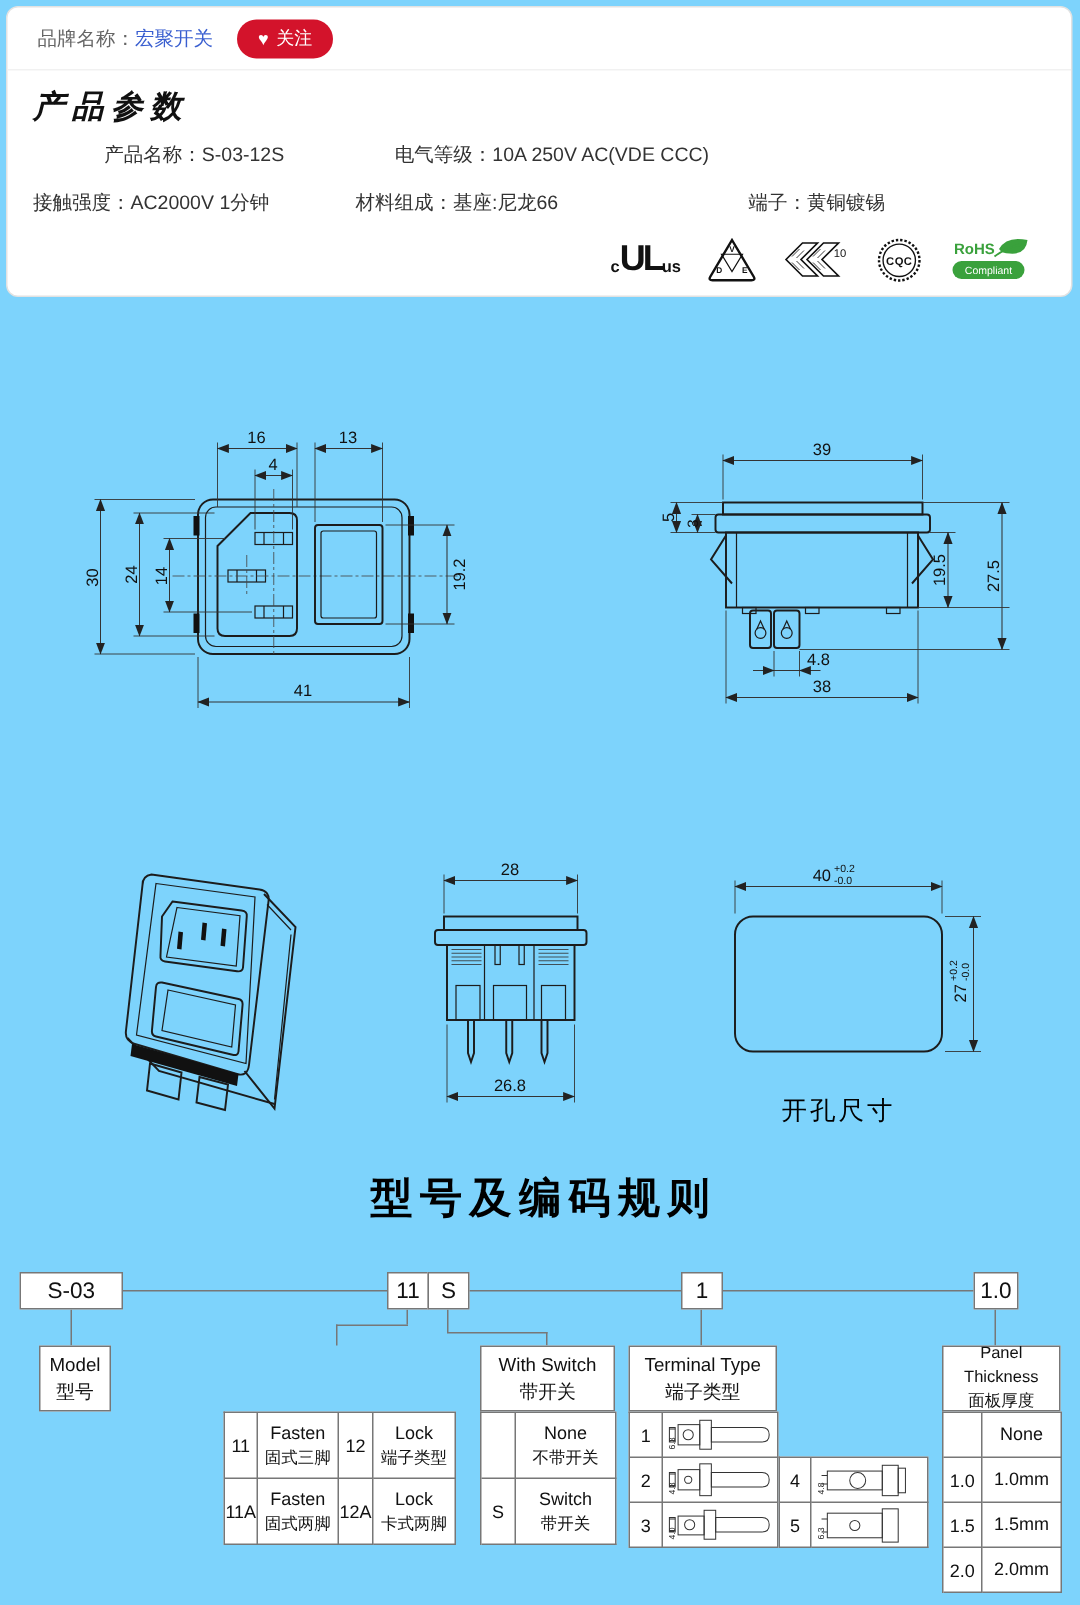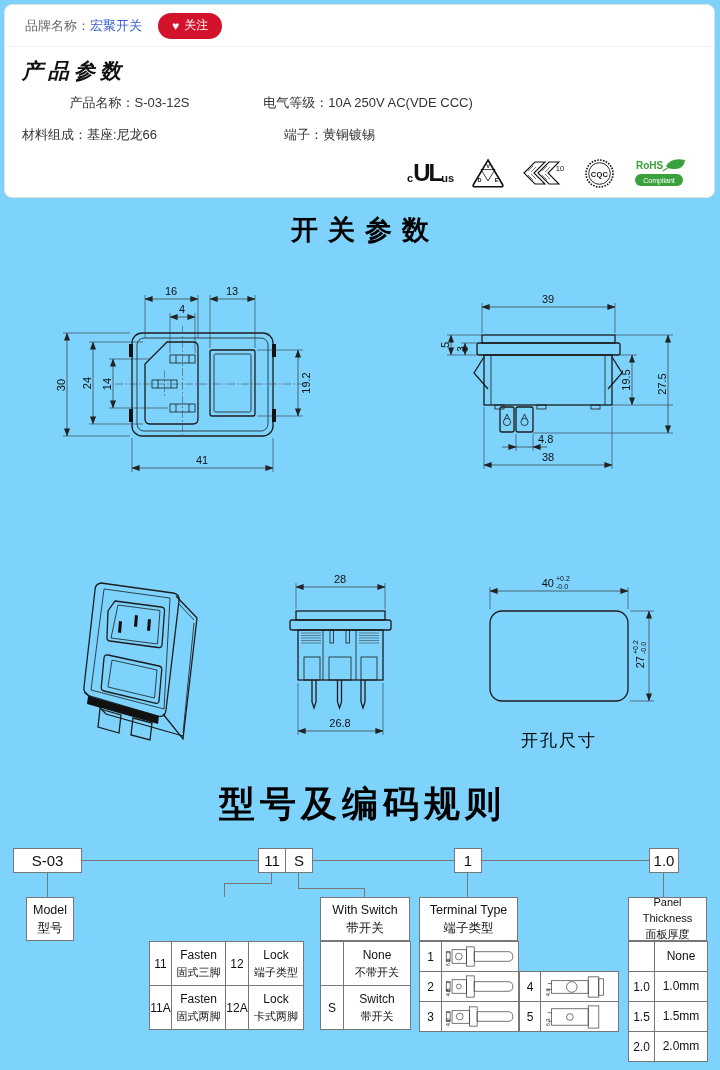--- a/index.html
+++ b/index.html
@@ -28,21 +28,21 @@
         align-items:center;gap:17px;}
   .cert{display:flex;align-items:flex-end;}
   .cert-ul .c{font-size:11px;font-weight:bold;color:#111;}
   .cert-ul .UL{font-size:24px;font-weight:800;color:#111;letter-spacing:-2px;line-height:.9;}
   .cert-ul .us{font-size:11px;font-weight:bold;color:#111;}
   .rohs-pill{font-size:0;}
 
   
   .sec-title{position:absolute;left:0;width:100%;text-align:center;font-weight:bold;color:#000;}
   .sec-title.switch{top:212px;font-size:27px;letter-spacing:10px;text-indent:10px;}
-  .sec-title.coding{top:780px;font-size:36px;letter-spacing:5px;text-indent:5px;}
+  .sec-title.coding{top:780px;font-size:28px;letter-spacing:5px;text-indent:5px;}
 
   
   svg{overflow:visible;}
   .o{fill:none;stroke:#1c1c1c;stroke-width:1.3;}
   .i{fill:none;stroke:#1c1c1c;stroke-width:0.8;}
   .f{fill:#111;stroke:none;}
   .c{fill:none;stroke:#444;stroke-width:0.55;stroke-dasharray:8 2 2 2;}
   .e{fill:none;stroke:#333;stroke-width:0.6;}
   .d{stroke:#333;stroke-width:0.7;fill:none;}
   .h{stroke:#333;stroke-width:0.55;fill:none;}
@@ -94,20 +94,21 @@
         <span class="follow-heart">♥</span>
         <span>关注</span>
       </button>
     </div>
     <div class="pp-title">产品参数</div>
     <div class="pp-row r1">
       <div class="pp-col1"><span>产品名称：</span><span>S-03-12S</span></div>
       <div class="pp-col2"><span>电气等级：</span><span>10A 250V AC(VDE CCC)</span></div>
     </div>
     <div class="pp-row r2">
+      <div class="pp-col1"><span>接触强度：</span><span>AC2000V 1分钟</span></div>
       <div class="pp-col2"><span>材料组成：</span><span>基座:尼龙66</span></div>
       <div class="pp-col3"><span>端子：</span><span>黄铜镀锡</span></div>
     </div>
 
     <div class="certs">
       <div class="cert cert-ul">
         <span class="c">c</span>
           <span class="UL">UL</span>
           <span class="us">us</span>
       </div>
@@ -140,21 +141,20 @@
           <text x="3" y="12" class="as" style="font-size:10px;font-weight:bold;fill:#3aa13c">RoHS</text>
           <path d="M33,9 Q38,0 52,3 Q51,13 40,12 Q35,12 33,9 Z" fill="#3aa13c" stroke="none"></path>
           <path d="M30,14 Q38,8 48,6" fill="none" stroke="#3aa13c" stroke-width="1.2"></path>
           <rect x="2" y="17" width="48" height="12" rx="6" fill="#3aa13c"></rect>
           <text x="26" y="25.5" style="font-size:7px;fill:#fff">Compliant</text>
         </svg>
       </div>
     </div>
   </div>
 
-  <div class="sec-title switch">开关参数</div>
 
   <svg class="dwg" style="left:55px;top:280px" width="280" height="200" viewBox="0 0 280 200">
     <rect class="o" x="77" y="53" width="141" height="103" rx="10"></rect>
     <rect class="i" x="82" y="58" width="131" height="93" rx="7"></rect>
     <rect class="f" x="74" y="64" width="4" height="13"></rect>
       <rect class="f" x="74" y="129" width="4" height="13"></rect>
     <rect class="f" x="217" y="64" width="4" height="13"></rect>
       <rect class="f" x="217" y="129" width="4" height="13"></rect>
     <path class="o" d="M112,62 H138 Q143,62 143,67 V139 Q143,144 138,144 H95 Q90,144 90,139 V84 Z"></path>
     <rect class="i" x="115" y="75" width="25" height="8"></rect>

